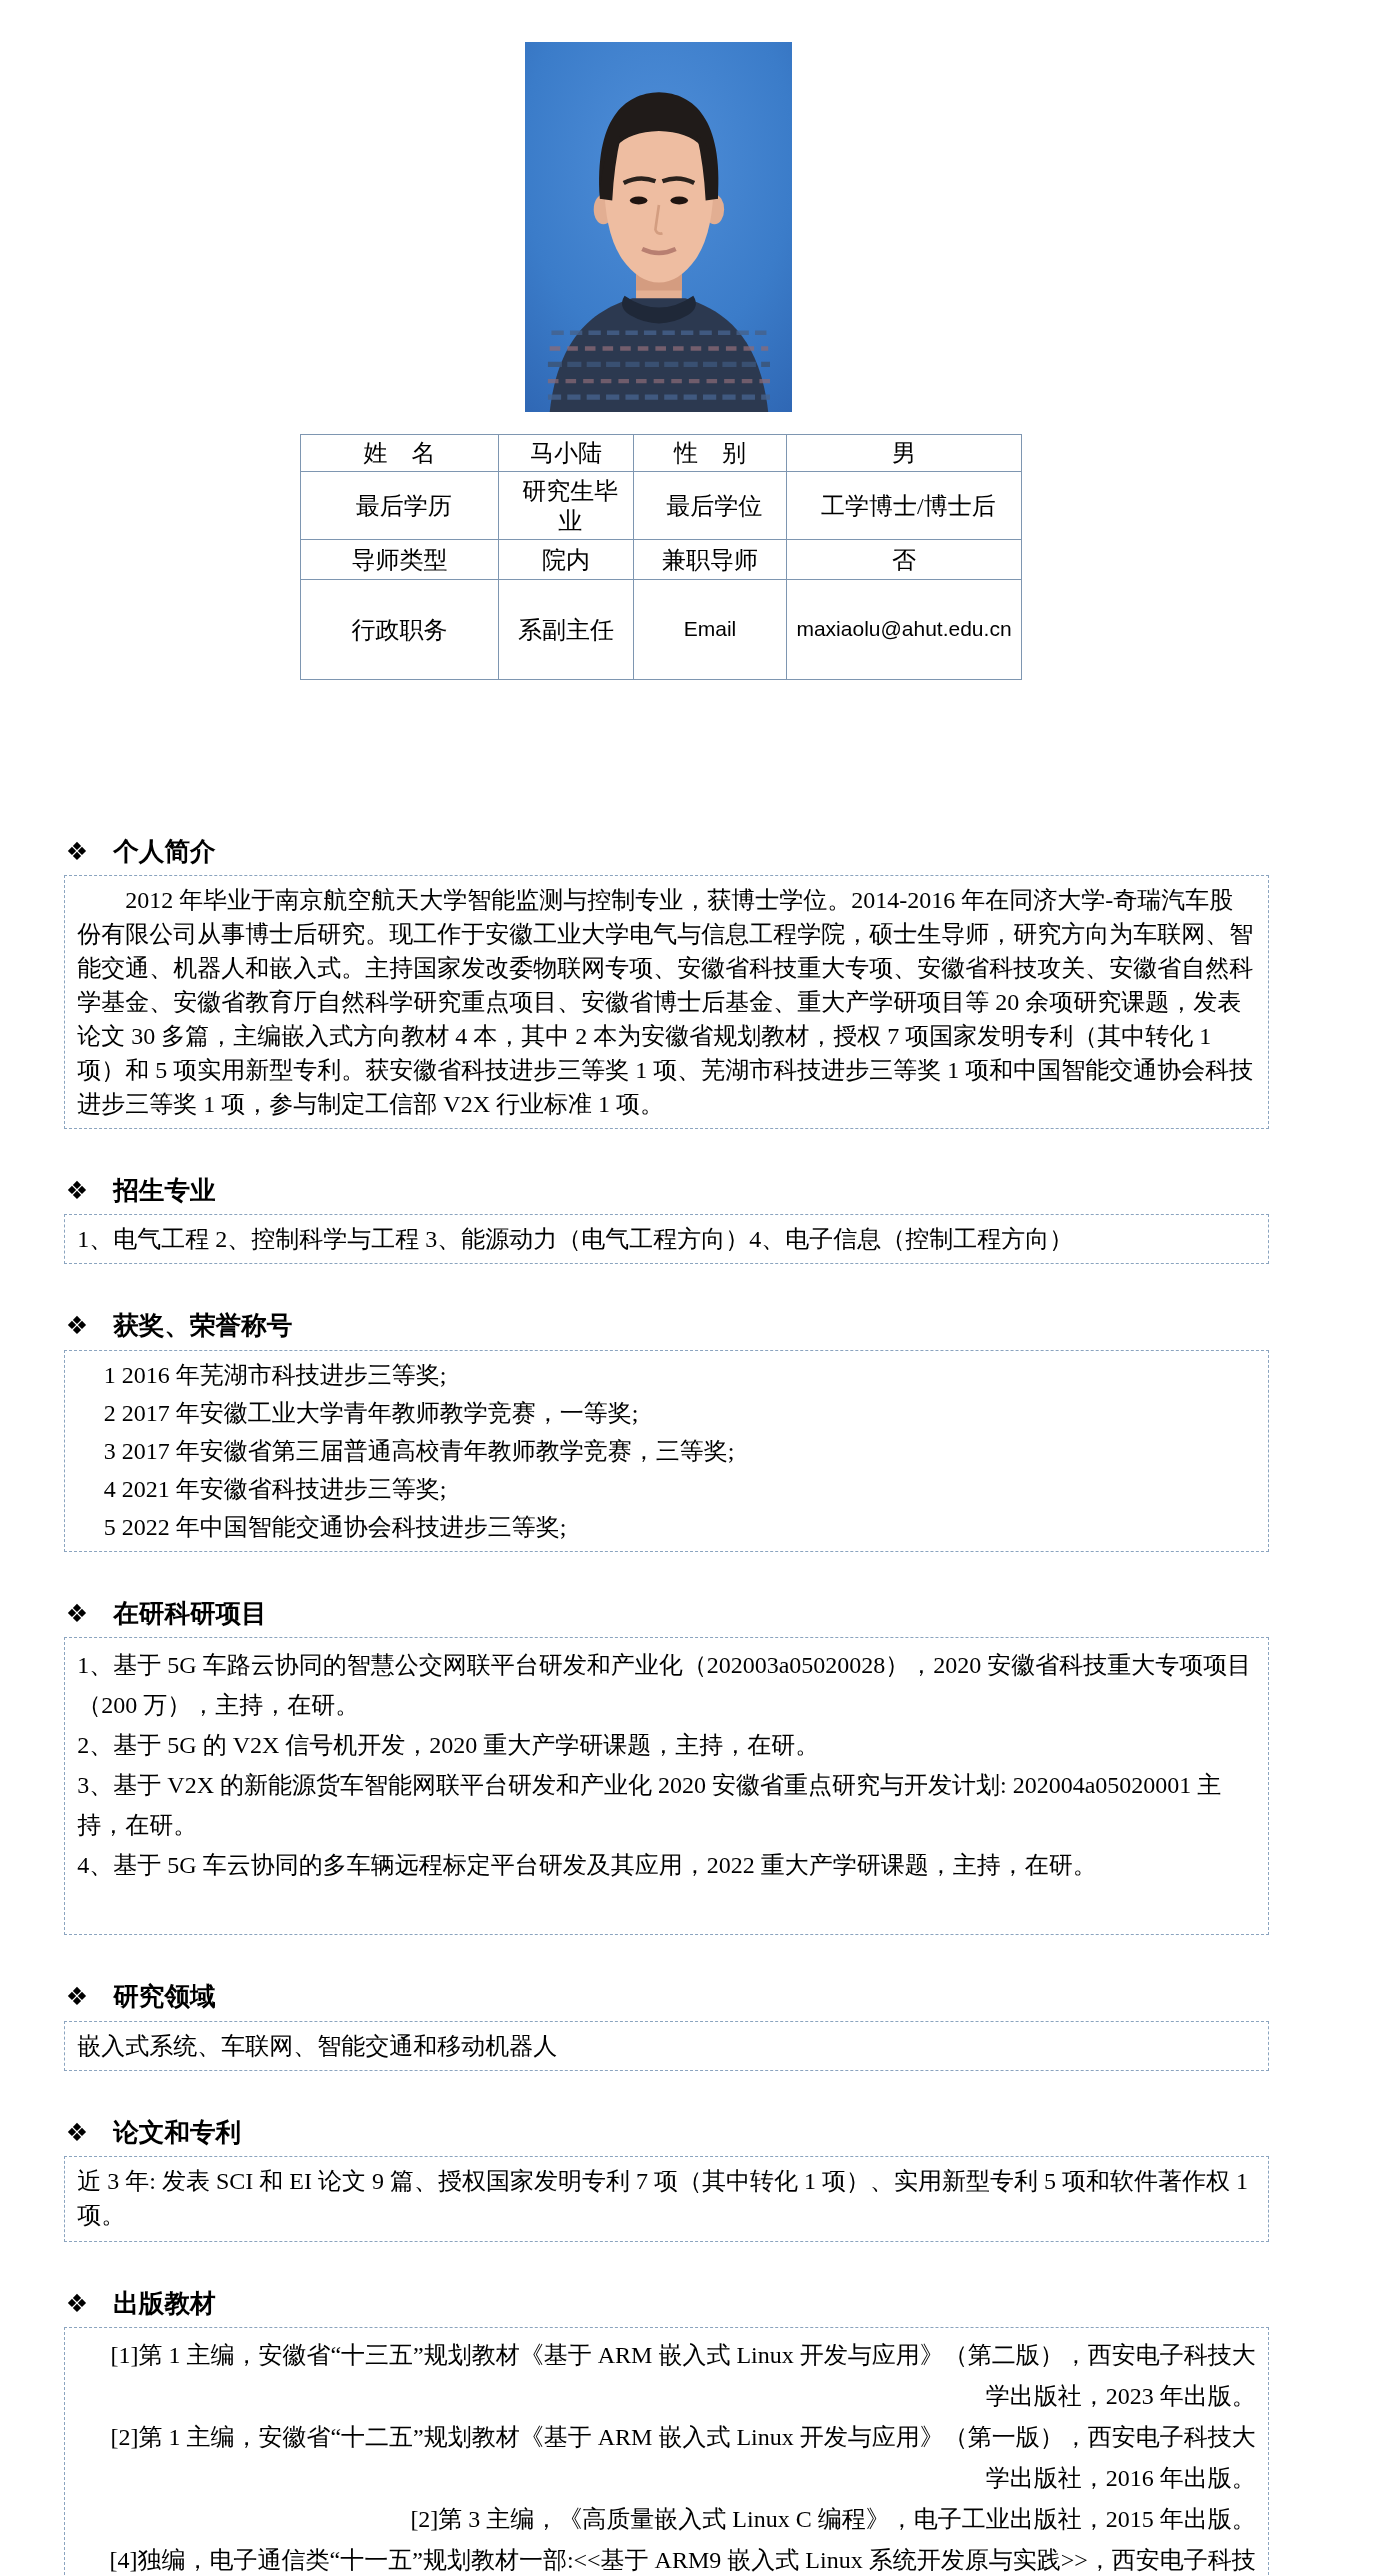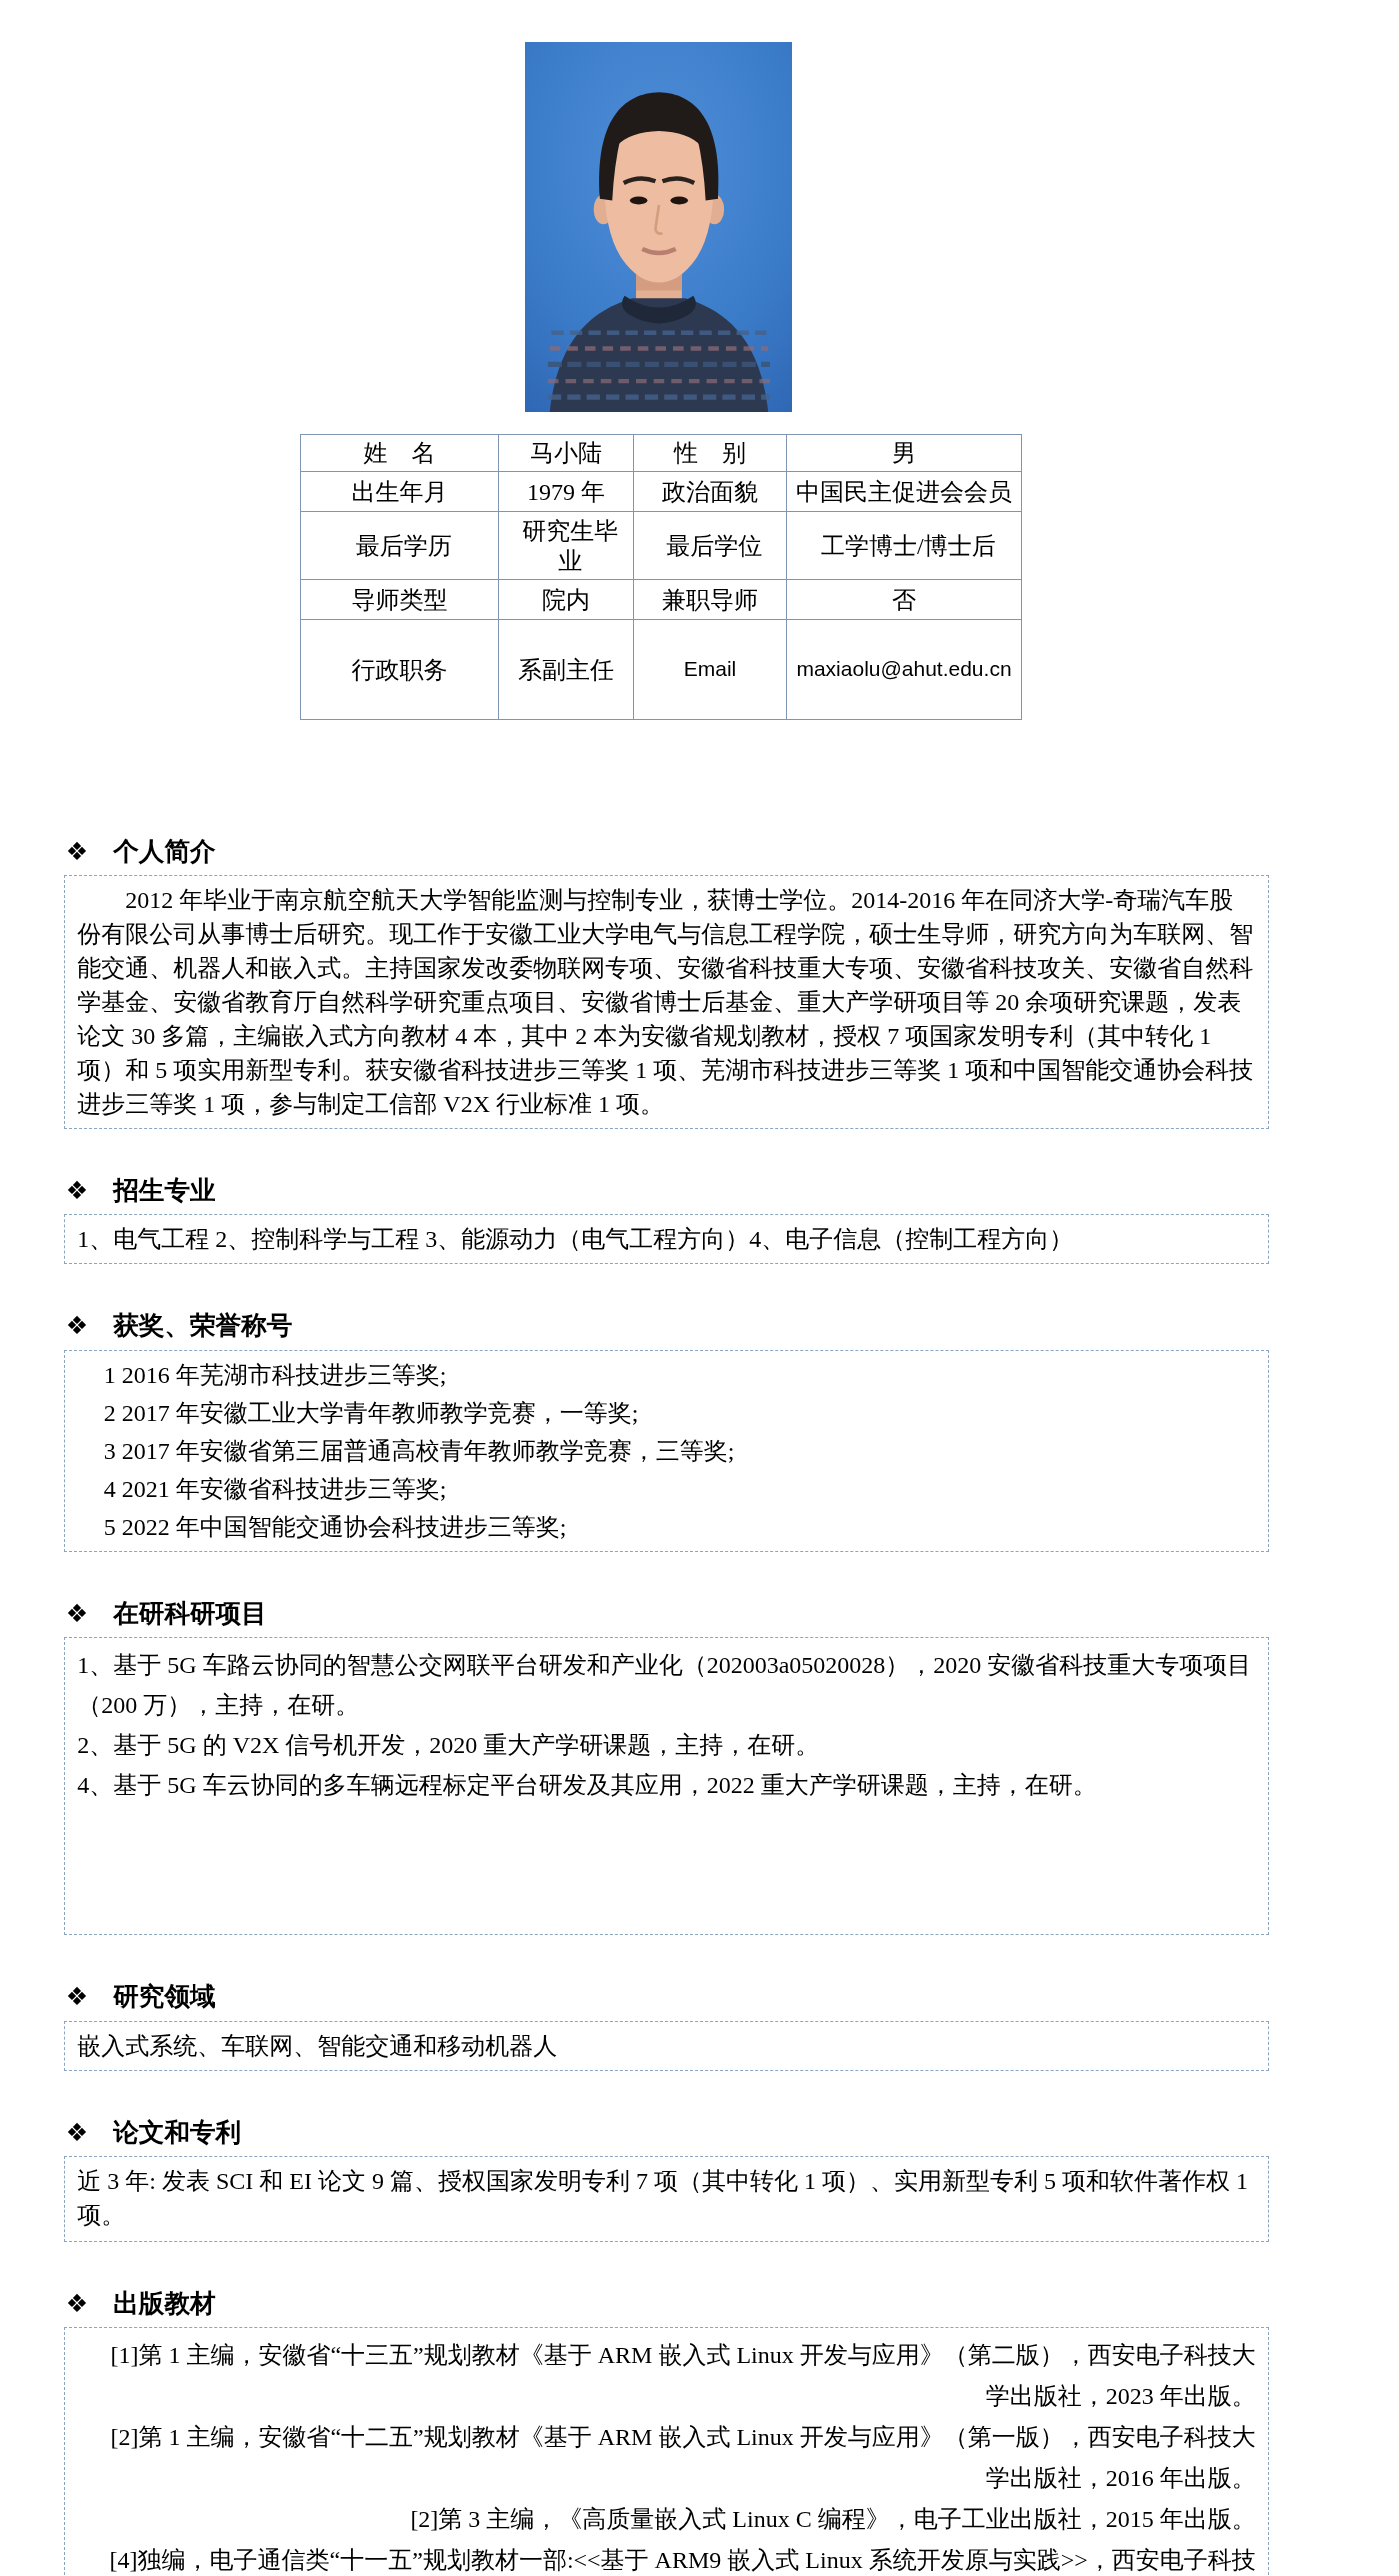--- a/index.html
+++ b/index.html
@@ -125,26 +125,20 @@
   </div>
 
   <table class="info-table">
     <tbody>
         <tr class="r-sm">
       <td class="col1">姓　名</td>
       <td class="col2">马小陆</td>
       <td class="col3">性　别</td>
       <td class="col4">男</td>
     </tr>
-    <tr class="r-sm2">
-      <td>出生年月</td>
-      <td>1979 年</td>
-      <td>政治面貌</td>
-      <td>中国民主促进会会员</td>
-    </tr>
     <tr class="r-md">
       <td>最后学历</td>
       <td>研究生毕业</td>
       <td>最后学位</td>
       <td>工学博士/博士后</td>
     </tr>
     <tr class="r-sm2">
       <td>导师类型</td>
       <td>院内</td>
       <td>兼职导师</td>
@@ -189,20 +183,21 @@
       <div class="award-line">5 2022 年中国智能交通协会科技进步三等奖;</div>
     </div>
 
     <div class="sec-title">
       <span class="bullet">❖</span>
       <span>在研科研项目</span>
     </div>
     <div class="box box-projects">
       <div class="proj-line">1、基于 5G 车路云协同的智慧公交网联平台研发和产业化（202003a05020028），2020 安徽省科技重大专项项目（200 万），主持，在研。</div>
       <div class="proj-line">2、基于 5G 的 V2X 信号机开发，2020 重大产学研课题，主持，在研。</div>
+      <div class="proj-line">3、基于 V2X 的新能源货车智能网联平台研发和产业化 2020 安徽省重点研究与开发计划: 202004a05020001 主持，在研。</div>
       <div class="proj-line">4、基于 5G 车云协同的多车辆远程标定平台研发及其应用，2022 重大产学研课题，主持，在研。</div>
     </div>
 
     <div class="sec-title">
       <span class="bullet">❖</span>
       <span>研究领域</span>
     </div>
     <div class="box box-single">
       <div>嵌入式系统、车联网、智能交通和移动机器人</div>
     </div>

